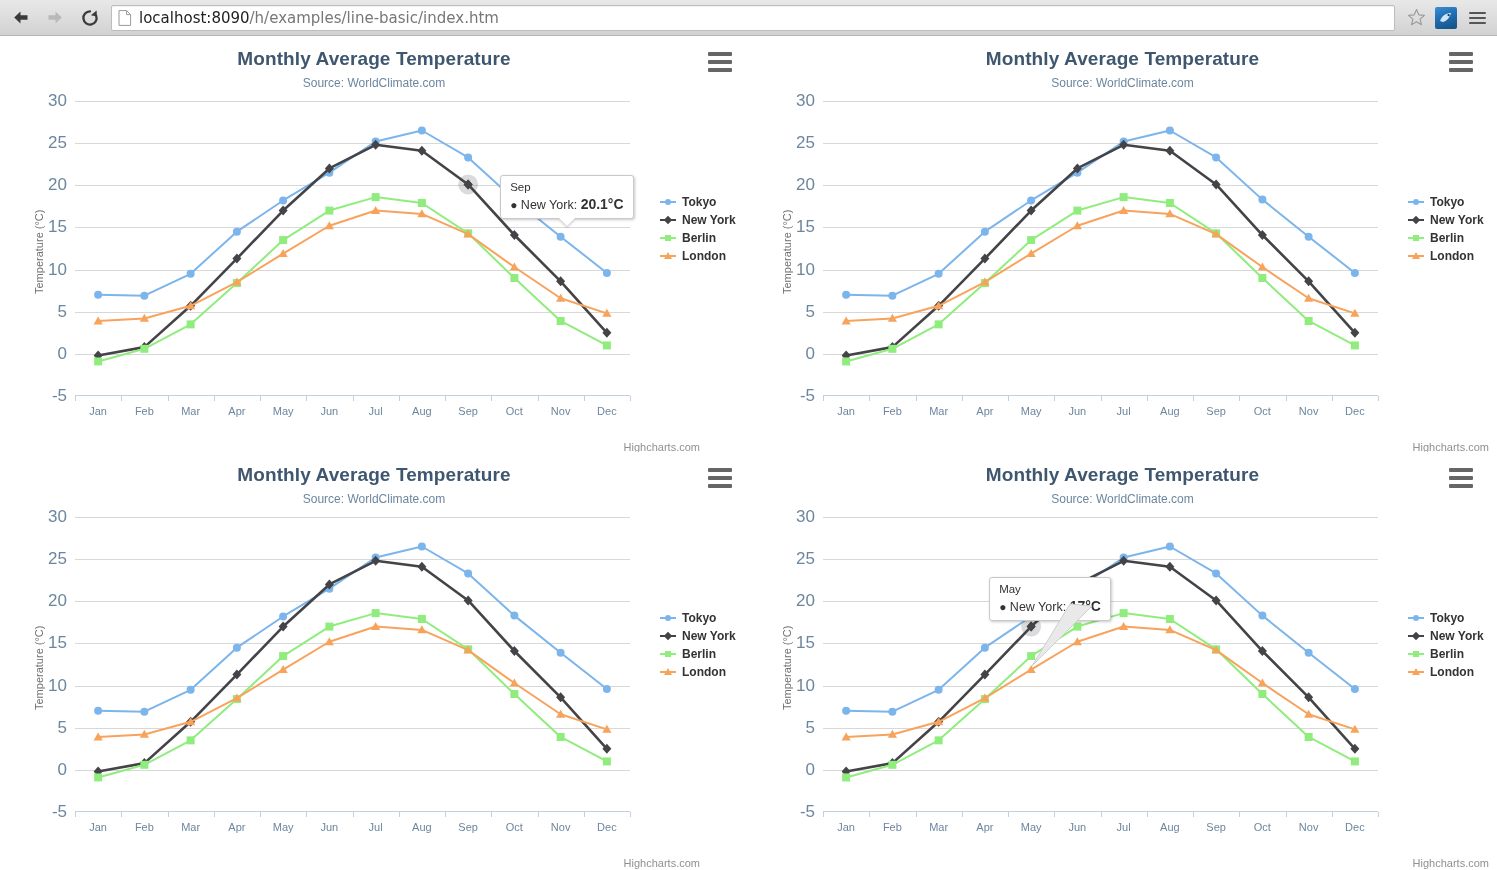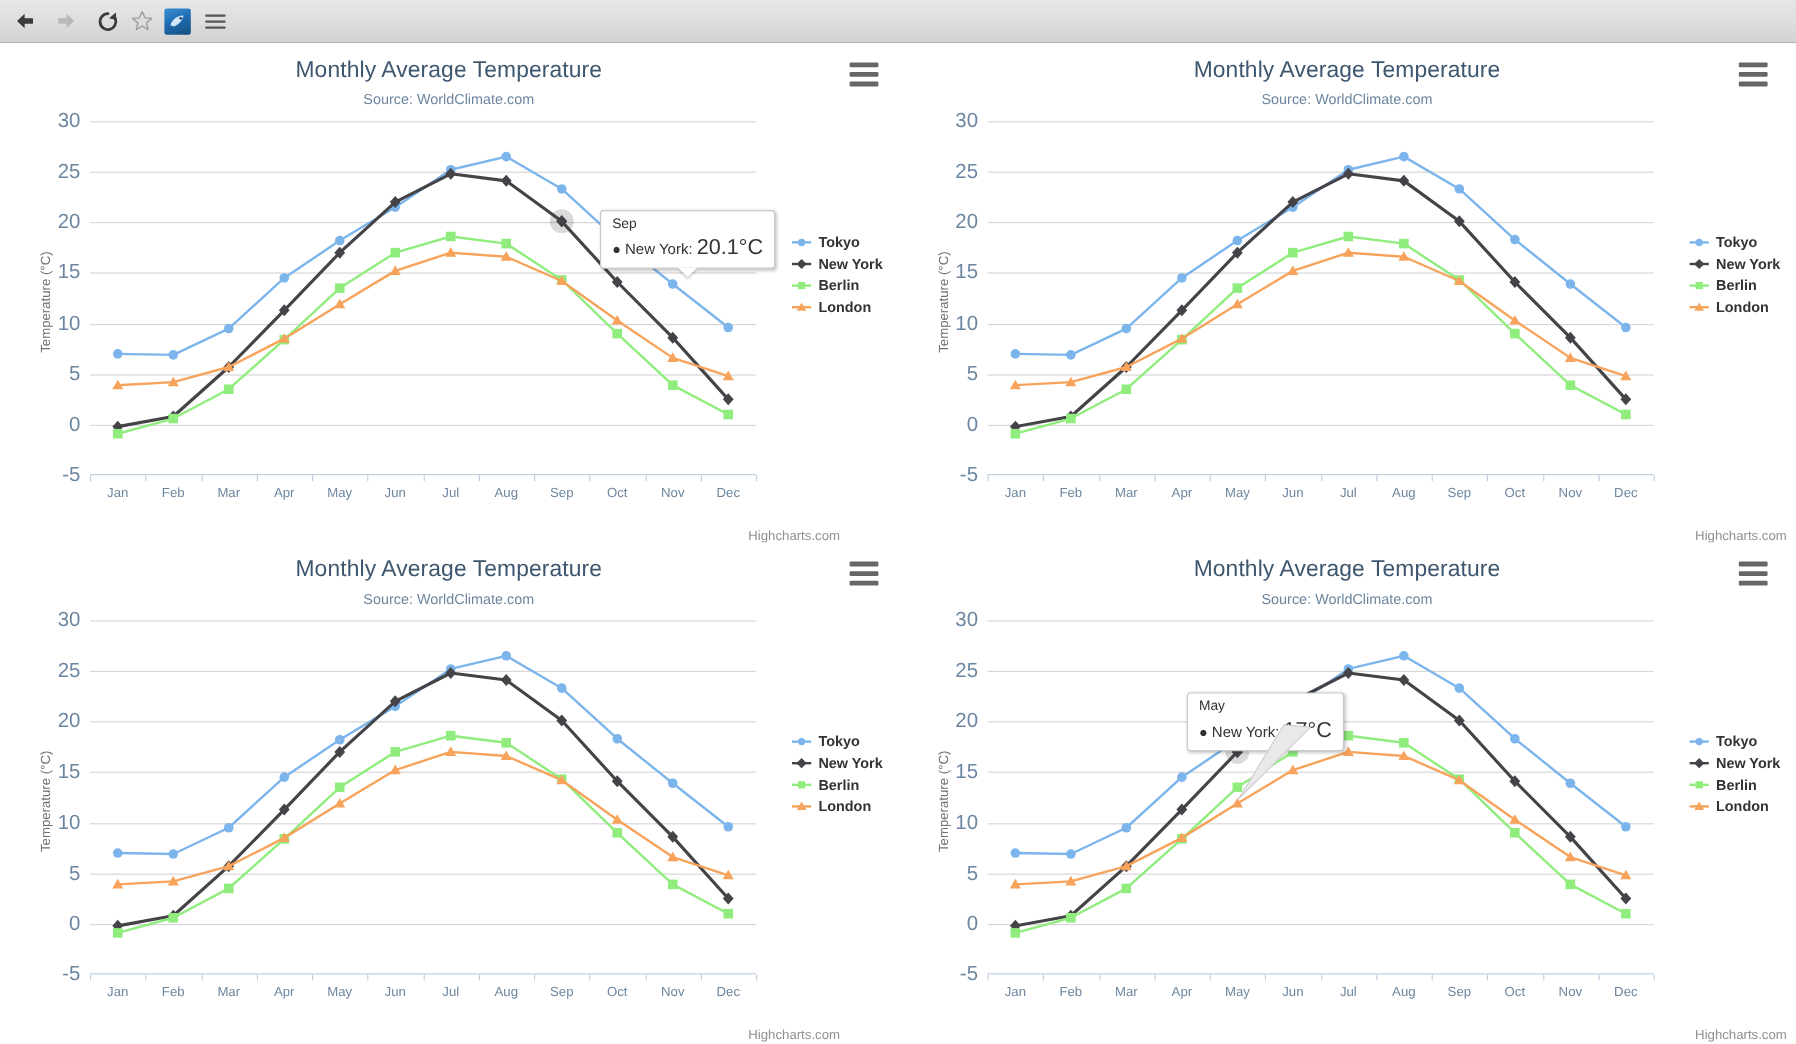--- a/index.html
+++ b/index.html
@@ -48,21 +48,21 @@
   .menu-btn i { display:block; width: 17px; height: 2px; background:#555; border-radius:1px; }
 
   
   .viewport { position:absolute; left:0; top:36px; width:1497px; height:834px; background:#fff; }
   .chart-grid { display:grid; grid-template-columns: 748px 749px; grid-template-rows: 416px 418px; width:100%; height:100%; }
   .chart-panel { position: relative; overflow: hidden; }
 
   .chart-title {
     position:absolute; top:12px; left:0; right:0; text-align:center;
     font-size: 19px; color: #3E576F; font-family: "Liberation Sans", sans-serif;
-    font-weight: normal; letter-spacing: .1px;
+    font-weight: bold; letter-spacing: .1px;
   }
   .chart-panel.right .chart-title, .chart-panel.right .chart-subtitle { padding-right: 0; }
   .chart-subtitle {
     position:absolute; top:40px; left:0; right:0; text-align:center;
     font-size: 12px; color: #6D869F;
   }
   .export-btn {
     position:absolute; top:16px; width:24px; height:20px;
     display:flex; flex-direction:column; justify-content:space-between;
     cursor:pointer;
@@ -99,21 +99,21 @@
   .credits { position:absolute; font-size:11px; color:#909090; white-space:nowrap; cursor:pointer; }
 
   
   .tooltip {
     position:absolute; background:#fff; border:1px solid #c9c9c9; border-radius:3px;
     padding:5px 9px 6px 9px; box-shadow: 1px 1px 3px rgba(0,0,0,.22);
     white-space:nowrap; z-index: 20;
   }
   .tooltip .tt-head { font-size:11.5px; color:#333; padding-bottom:3px; }
   .tooltip .tt-body { font-size:12.5px; color:#333; }
-  .tooltip .tt-body b { font-weight:normal; font-size:18px; }
+  .tooltip .tt-body b { font-weight:bold; font-size:14px; }
   .tooltip .tt-dot { font-size:12px; }
   .tt-pointer-down {
     position:absolute; bottom:-8px; left:50%; margin-left:-8px;
     width:0; height:0; border-left:8px solid transparent; border-right:8px solid transparent;
     border-top:8px solid #fff; filter: drop-shadow(0 2px 1px rgba(0,0,0,.18));
   }
   .tt-pointer-diag { position:absolute; overflow:visible; }
 </style>
 </head>
 <body>
@@ -129,20 +129,27 @@
       <path d="M9.5 3.5 L15.8 9.5 L9.5 15.5 L9.5 11.8 L2.5 11.8 L2.5 7.2 L9.5 7.2 Z" fill="#b9b9b9"></path>
     </svg>
   </div>
   <div class="nav-btn">
     <svg width="20" height="20" viewBox="0 0 20 20">
       <path d="M10 3.4 a6.6 6.6 0 1 0 6.2 4.4" stroke="#3a3a3a" stroke-width="2.3" fill="none" stroke-linecap="round"></path>
       <path d="M16.6 2.4 L16.9 8.6 L10.9 7.2 Z" fill="#3a3a3a"></path>
     </svg>
   </div>
 
+  <div class="omnibox">
+    <svg class="page-icon" viewBox="0 0 14 16">
+      <path d="M1 0.6 H8.6 L12.6 4.6 V15.4 H1 Z" fill="#fff" stroke="#9a9a9a" stroke-width="1"></path>
+      <path d="M8.6 0.6 V4.6 H12.6" fill="none" stroke="#9a9a9a" stroke-width="1"></path>
+    </svg>
+    <span class="url-text"><span class="host">localhost:8090</span><span>/h/examples/line-basic/index.htm</span></span>
+  </div>
 
   <div class="star-btn">
     <svg width="19" height="19" viewBox="0 0 20 20">
       <path d="M10 1.6 L12.4 7.2 L18.4 7.7 L13.8 11.7 L15.2 17.6 L10 14.4 L4.8 17.6 L6.2 11.7 L1.6 7.7 L7.6 7.2 Z" fill="none" stroke="#9b9b9b" stroke-width="1.2" stroke-linejoin="round"></path>
     </svg>
   </div>
 
   <div class="ext-icon">
     <svg width="16" height="16" viewBox="0 0 16 16">
       <path d="M2 11 C4 5 9 3 13 3 C12 7 9 11 5 12 Z" fill="#dff0fb" opacity=".92"></path>

